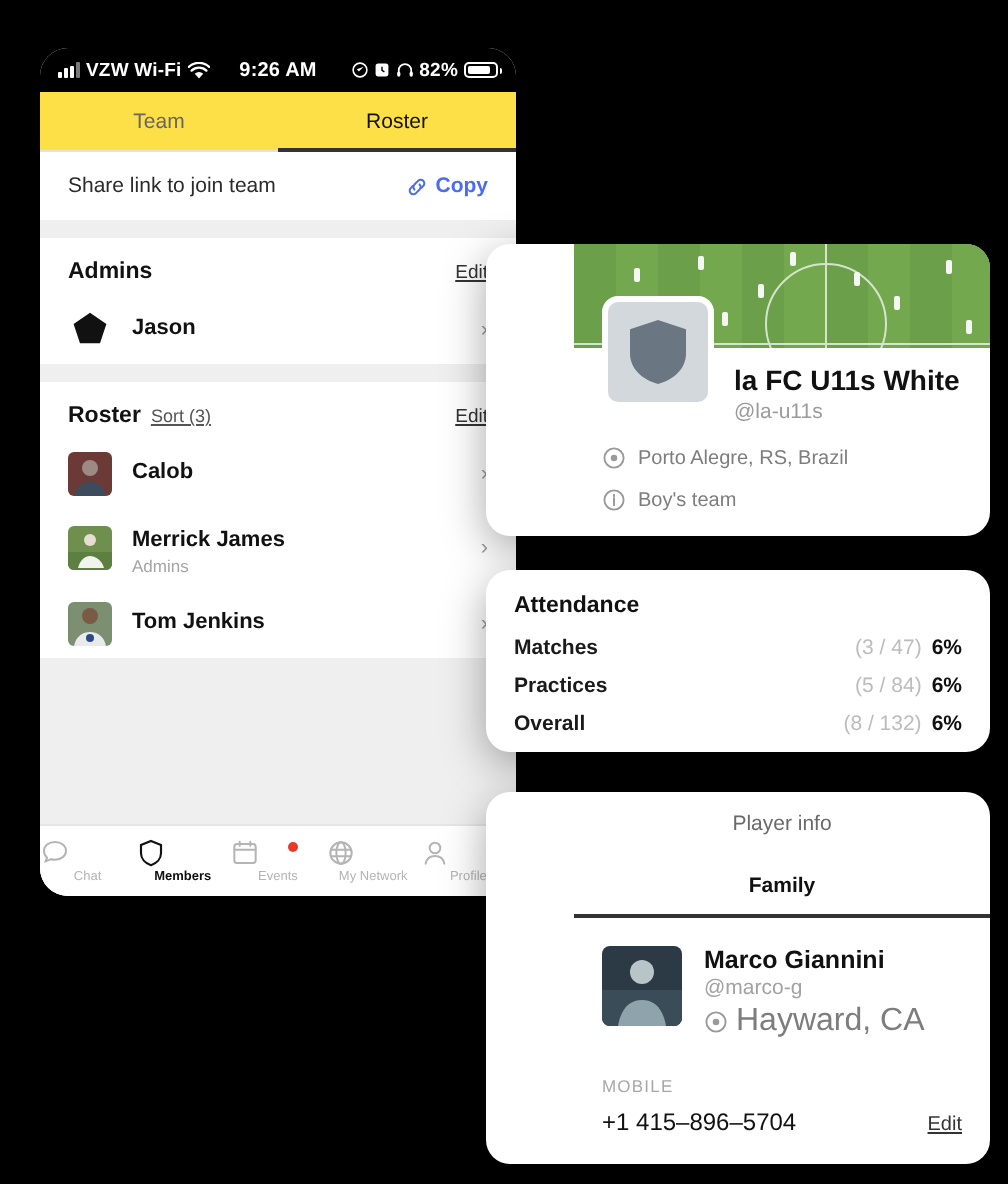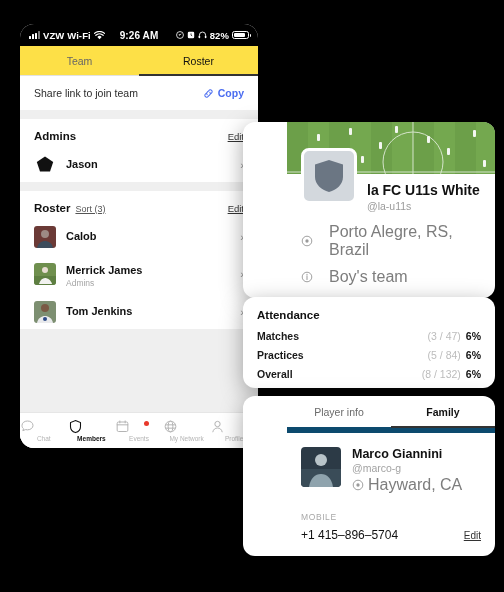--- a/index.html
+++ b/index.html
@@ -106,31 +106,31 @@
   .banner { height: 52px; position: relative; overflow: hidden; background: #6aa84f; }
   .team-body { padding: 0 14px 12px; position: relative; }
   .crest {
     position: absolute; left: 14px; top: -26px;
     width: 56px; height: 56px; border-radius: 8px; background: #d3d8dd;
     border: 3px solid #fff; display: flex; align-items: center; justify-content: center;
   }
   .team-head { margin-left: 66px; padding-top: 8px; min-height: 40px; }
   .team-name { font-size: 14px; font-weight: bold; color: #111; }
   .team-handle { font-size: 10.5px; color: #9b9b9b; margin-top: 2px; }
-  .meta-row { display: flex; align-items: center; gap: 16px; font-size: 16px; color: #7d7d7d; margin-top: 9px; }
-
-  #attendance-card { left: 243px; top: 297px; width: 252px; padding: 12px 14px 8px; }
+  .meta-row { display: flex; align-items: center; gap: 6px; font-size: 10px; color: #7d7d7d; margin-top: 9px; }
+
+  #attendance-card { left: 243px; top: 285px; width: 252px; padding: 12px 14px 8px; }
   .att-title { font-size: 11.5px; font-weight: bold; color: #111; margin-bottom: 9px; }
   .att-row { display: flex; align-items: baseline; font-size: 10.5px; margin-top: 7px; }
   .att-label { font-weight: bold; color: #1a1a1a; }
   .att-frac { margin-left: auto; color: #bcbcbc; }
   .att-pct { color: #111; font-weight: bold; margin-left: 5px; }
 
   #player-card { left: 243px; top: 396px; width: 252px; }
-  .pc-tabs { display: flex; border-bottom: 6px solid #0c4a6e; }
+  .pc-tabs { display: flex; border-bottom: 1px solid #0c4a6e; flex-direction: column; }
   .pc-tabs .tab { flex: 1; text-align: center; font-size: 10.5px; padding: 10px 0 9px; color: #6a6a6a; position: relative; }
   .pc-tabs .tab.active { color: #111; font-weight: bold; }
   .pc-tabs .tab.active:after { content:""; position:absolute; left:0; right:0; bottom:-1px; height:2px; background:#333; }
   .pc-body { padding: 14px; }
   .pc-person { display: flex; gap: 11px; }
   .pc-av { width: 40px; height: 40px; border-radius: 4px; flex: none; overflow: hidden; }
   .pc-name { font-size: 12.5px; font-weight: bold; color: #111; }
   .pc-handle { font-size: 10.5px; color: #a2a2a2; margin-top: 1px; }
   .pc-loc { font-size: 16px; color: #7d7d7d; margin-top: 2px; display: flex; align-items: center; gap: 4px; }
   .pc-field-label { font-size: 8.5px; color: #a8a8a8; letter-spacing: .6px; margin-top: 18px; }

